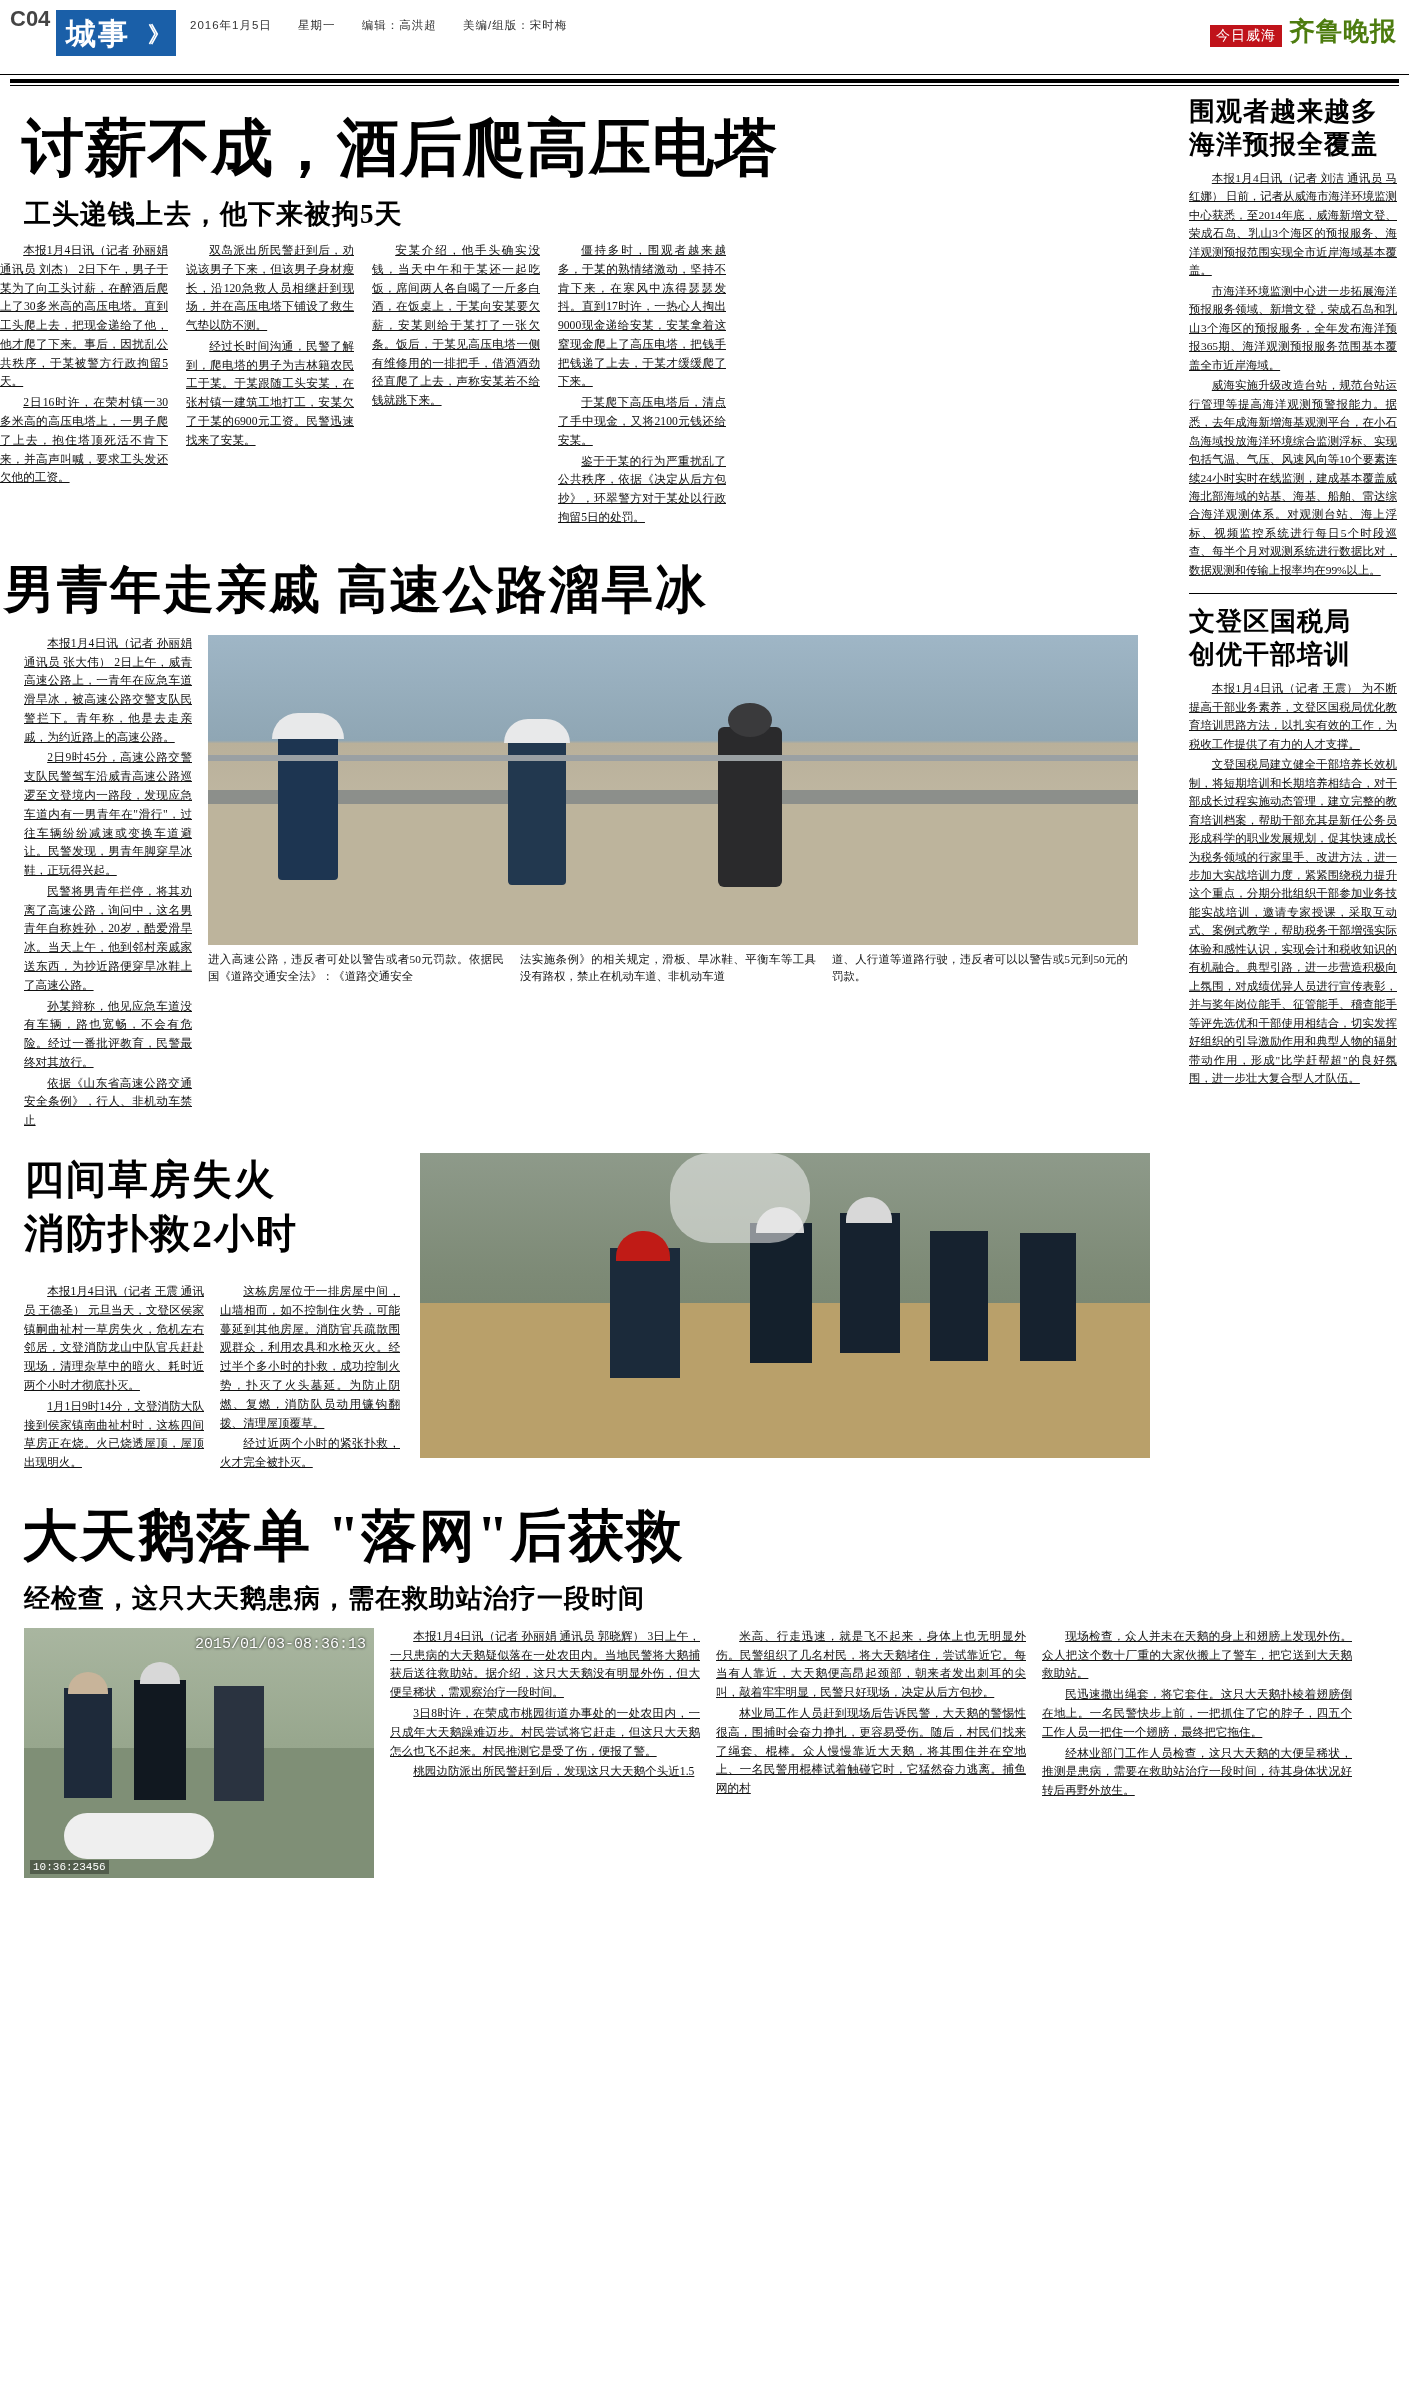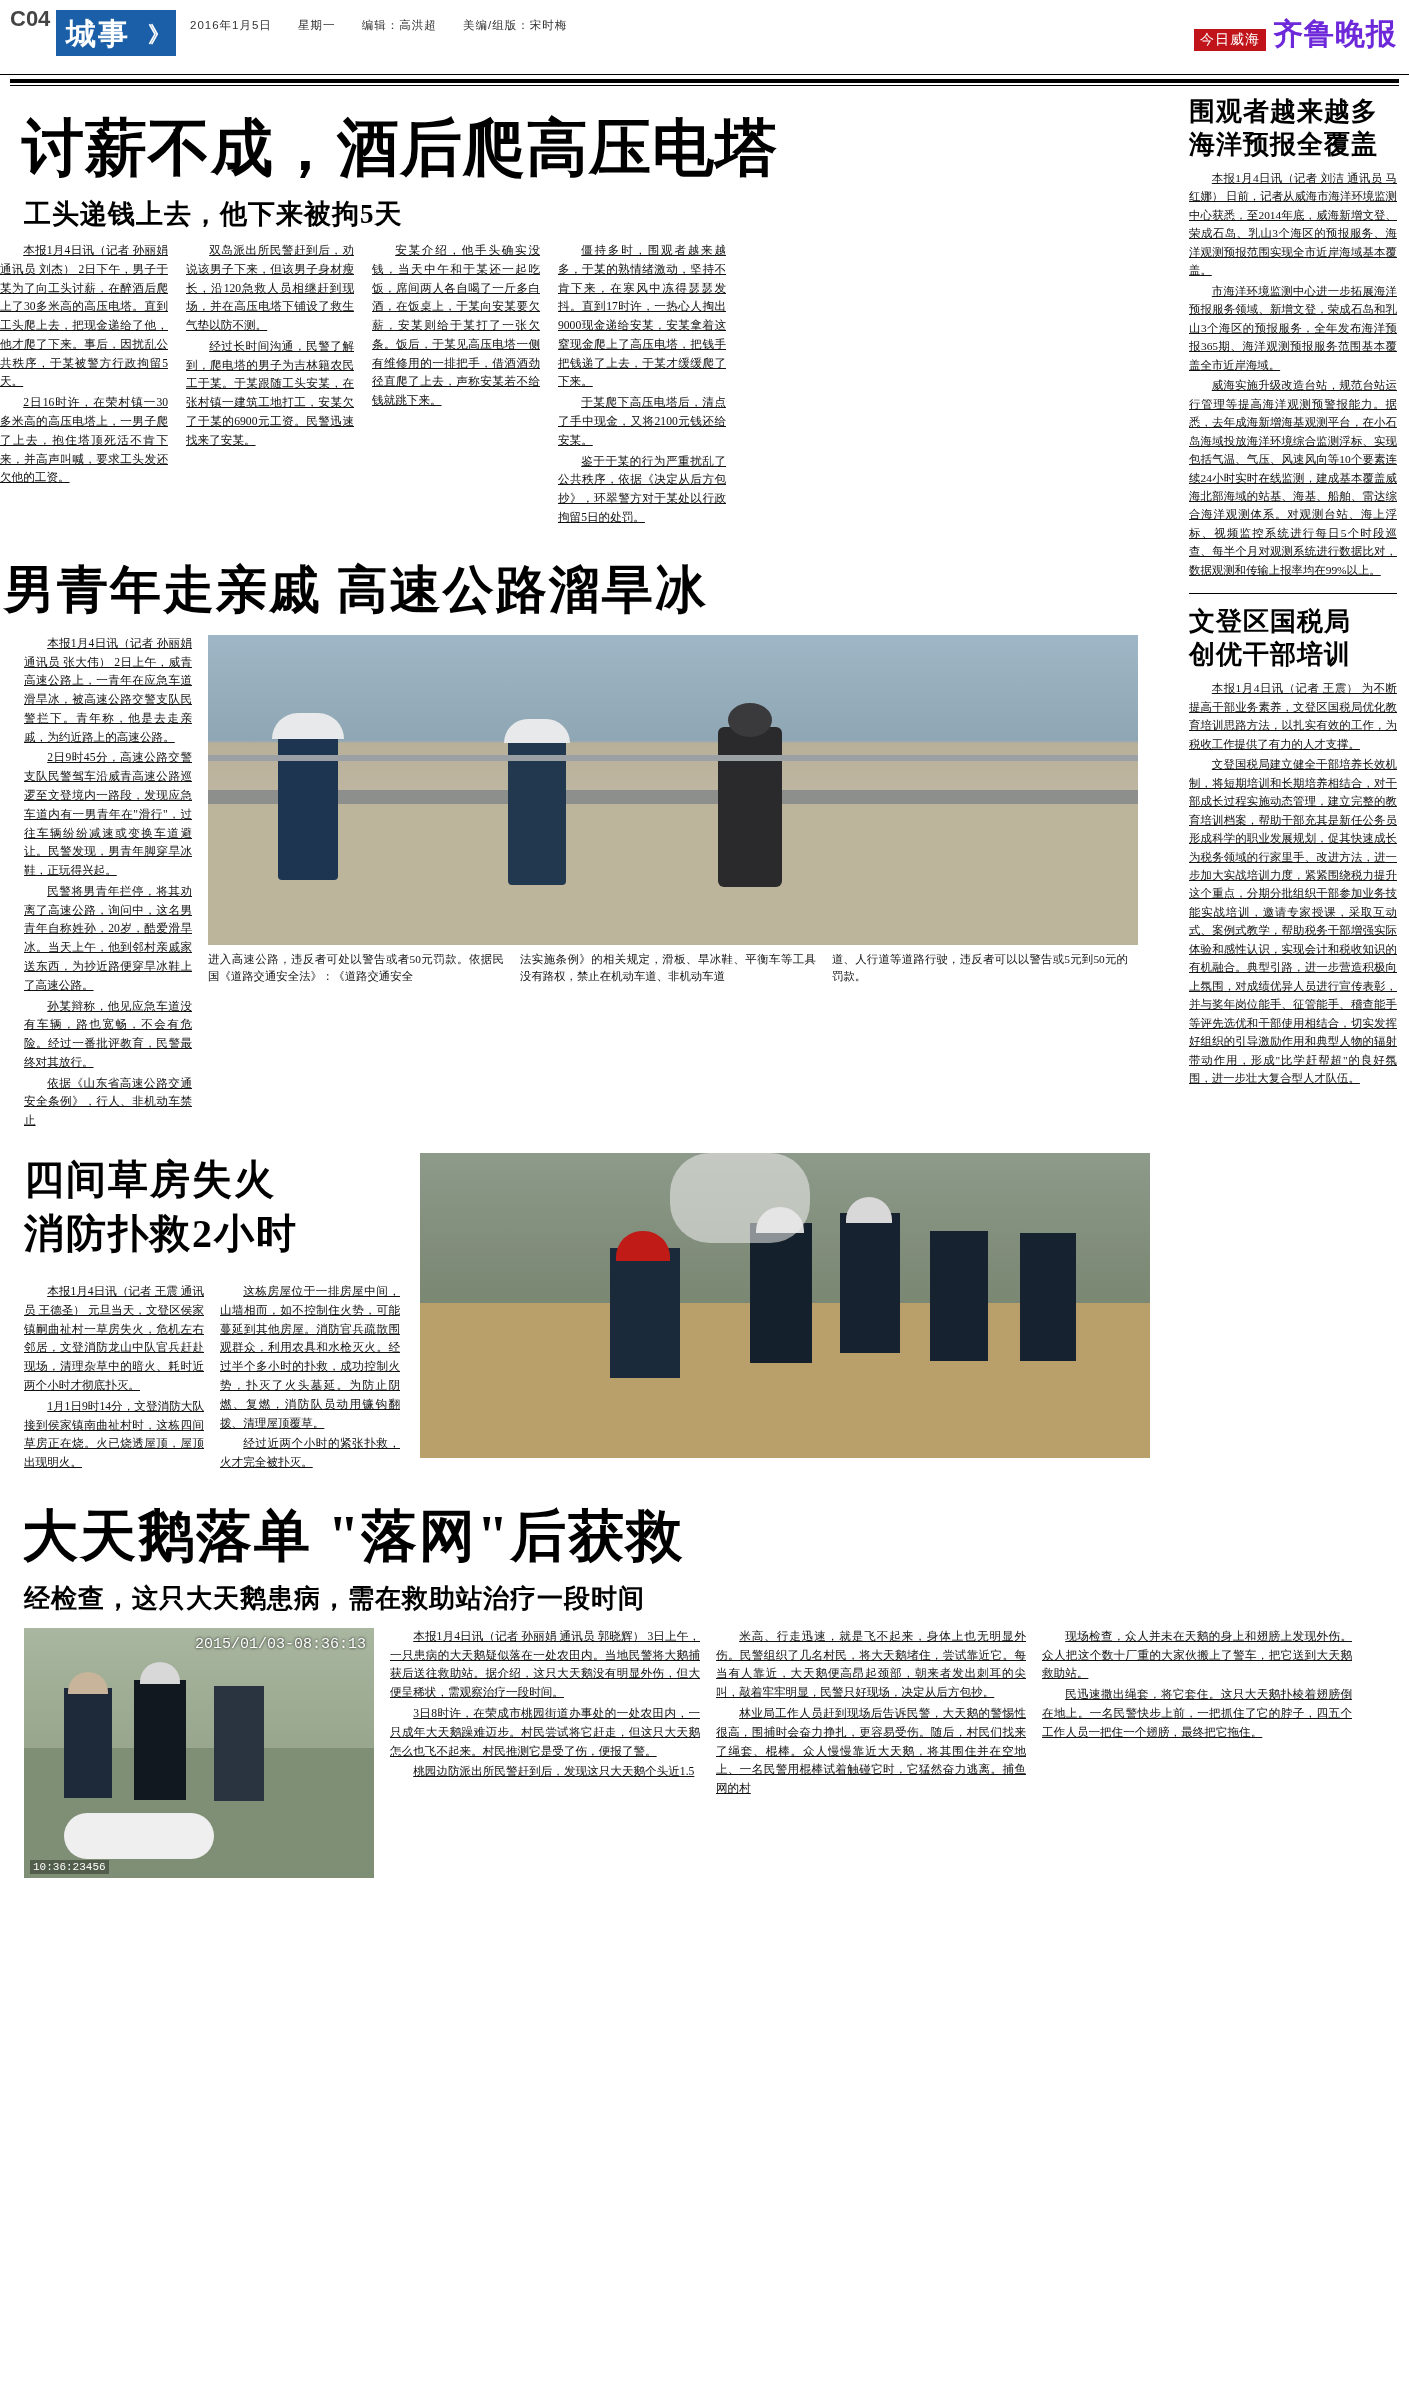--- a/index.html
+++ b/index.html
@@ -8,21 +8,21 @@
   
   .masthead{position:relative;height:74px;border-bottom:1px solid #000;}
   .folio{position:absolute;left:10px;top:6px;font-size:22px;font-weight:bold;color:#444;font-family:"Liberation Sans",sans-serif;}
   .section-flag{position:absolute;left:56px;top:10px;width:120px;height:46px;background:#1a5fa8;}
   .section-flag .txt{position:absolute;left:10px;top:4px;color:#fff;font-size:30px;font-weight:bold;letter-spacing:2px;font-family:"Liberation Serif",serif;}
   .section-flag .arrows{position:absolute;right:6px;top:10px;color:#fff;font-size:22px;font-weight:bold;}
   .mast-meta{position:absolute;left:190px;top:18px;font-size:11.5px;color:#333;font-family:"Liberation Sans",sans-serif;letter-spacing:1px;}
   .mast-meta span{margin-right:22px;}
   .mast-right{position:absolute;right:12px;top:14px;display:flex;align-items:baseline;}
   .mast-right .box{background:#c0131a;color:#fff;font-size:14px;padding:2px 6px;margin-right:7px;font-family:"Liberation Sans",sans-serif;letter-spacing:1px;}
-  .mast-right .brand{color:#6d28d9;font-size:30px;font-weight:bold;letter-spacing:1px;}
+  .mast-right .brand{color:#4d7c0f;font-size:26px;font-weight:bold;letter-spacing:1px;}
   .rule-thick{height:4px;background:#000;margin:4px 10px 0 10px;}
   .rule-thin{height:1px;background:#000;margin:2px 10px 0 10px;}
 
   h1.head{font-size:62px;font-weight:bold;letter-spacing:1px;margin:20px 0 2px 22px;font-family:"Liberation Serif",serif;}
   h2.subhead{font-size:27px;font-weight:bold;margin:6px 0 10px 24px;letter-spacing:1px;}
 
   .article-body{font-size:11.6px;line-height:1.62;text-align:justify;color:#111;}
   .article-body p{margin:0 0 2px 0;text-indent:2em;text-decoration:underline;}
 
   
@@ -197,17 +197,18 @@
         <p>3日8时许，在荣成市桃园街道办事处的一处农田内，一只成年大天鹅躁难迈步。村民尝试将它赶走，但这只大天鹅怎么也飞不起来。村民推测它是受了伤，便报了警。</p>
         <p>桃园边防派出所民警赶到后，发现这只大天鹅个头近1.5</p>
       </div>
       <div style="width:310px;" class="article-body">
         <p>米高、行走迅速，就是飞不起来，身体上也无明显外伤。民警组织了几名村民，将大天鹅堵住，尝试靠近它。每当有人靠近，大天鹅便高昂起颈部，朝来者发出刺耳的尖叫，敲着牢牢明显，民警只好现场，决定从后方包抄。</p>
         <p>林业局工作人员赶到现场后告诉民警，大天鹅的警惕性很高，围捕时会奋力挣扎，更容易受伤。随后，村民们找来了绳套、棍棒。众人慢慢靠近大天鹅，将其围住并在空地上、一名民警用棍棒试着触碰它时，它猛然奋力逃离。捕鱼网的村</p>
       </div>
       <div style="width:310px;" class="article-body">
         <p>现场检查，众人并未在天鹅的身上和翅膀上发现外伤。众人把这个数十厂重的大家伙搬上了警车，把它送到大天鹅救助站。</p>
         <p>民迅速撒出绳套，将它套住。这只大天鹅扑棱着翅膀倒在地上。一名民警快步上前，一把抓住了它的脖子，四五个工作人员一把住一个翅膀，最终把它拖住。</p>
+        <p>经林业部门工作人员检查，这只大天鹅的大便呈稀状，推测是患病，需要在救助站治疗一段时间，待其身体状况好转后再野外放生。</p>
       </div>
     </div>
   </div>
 
 </div>
 
 </body></html>

